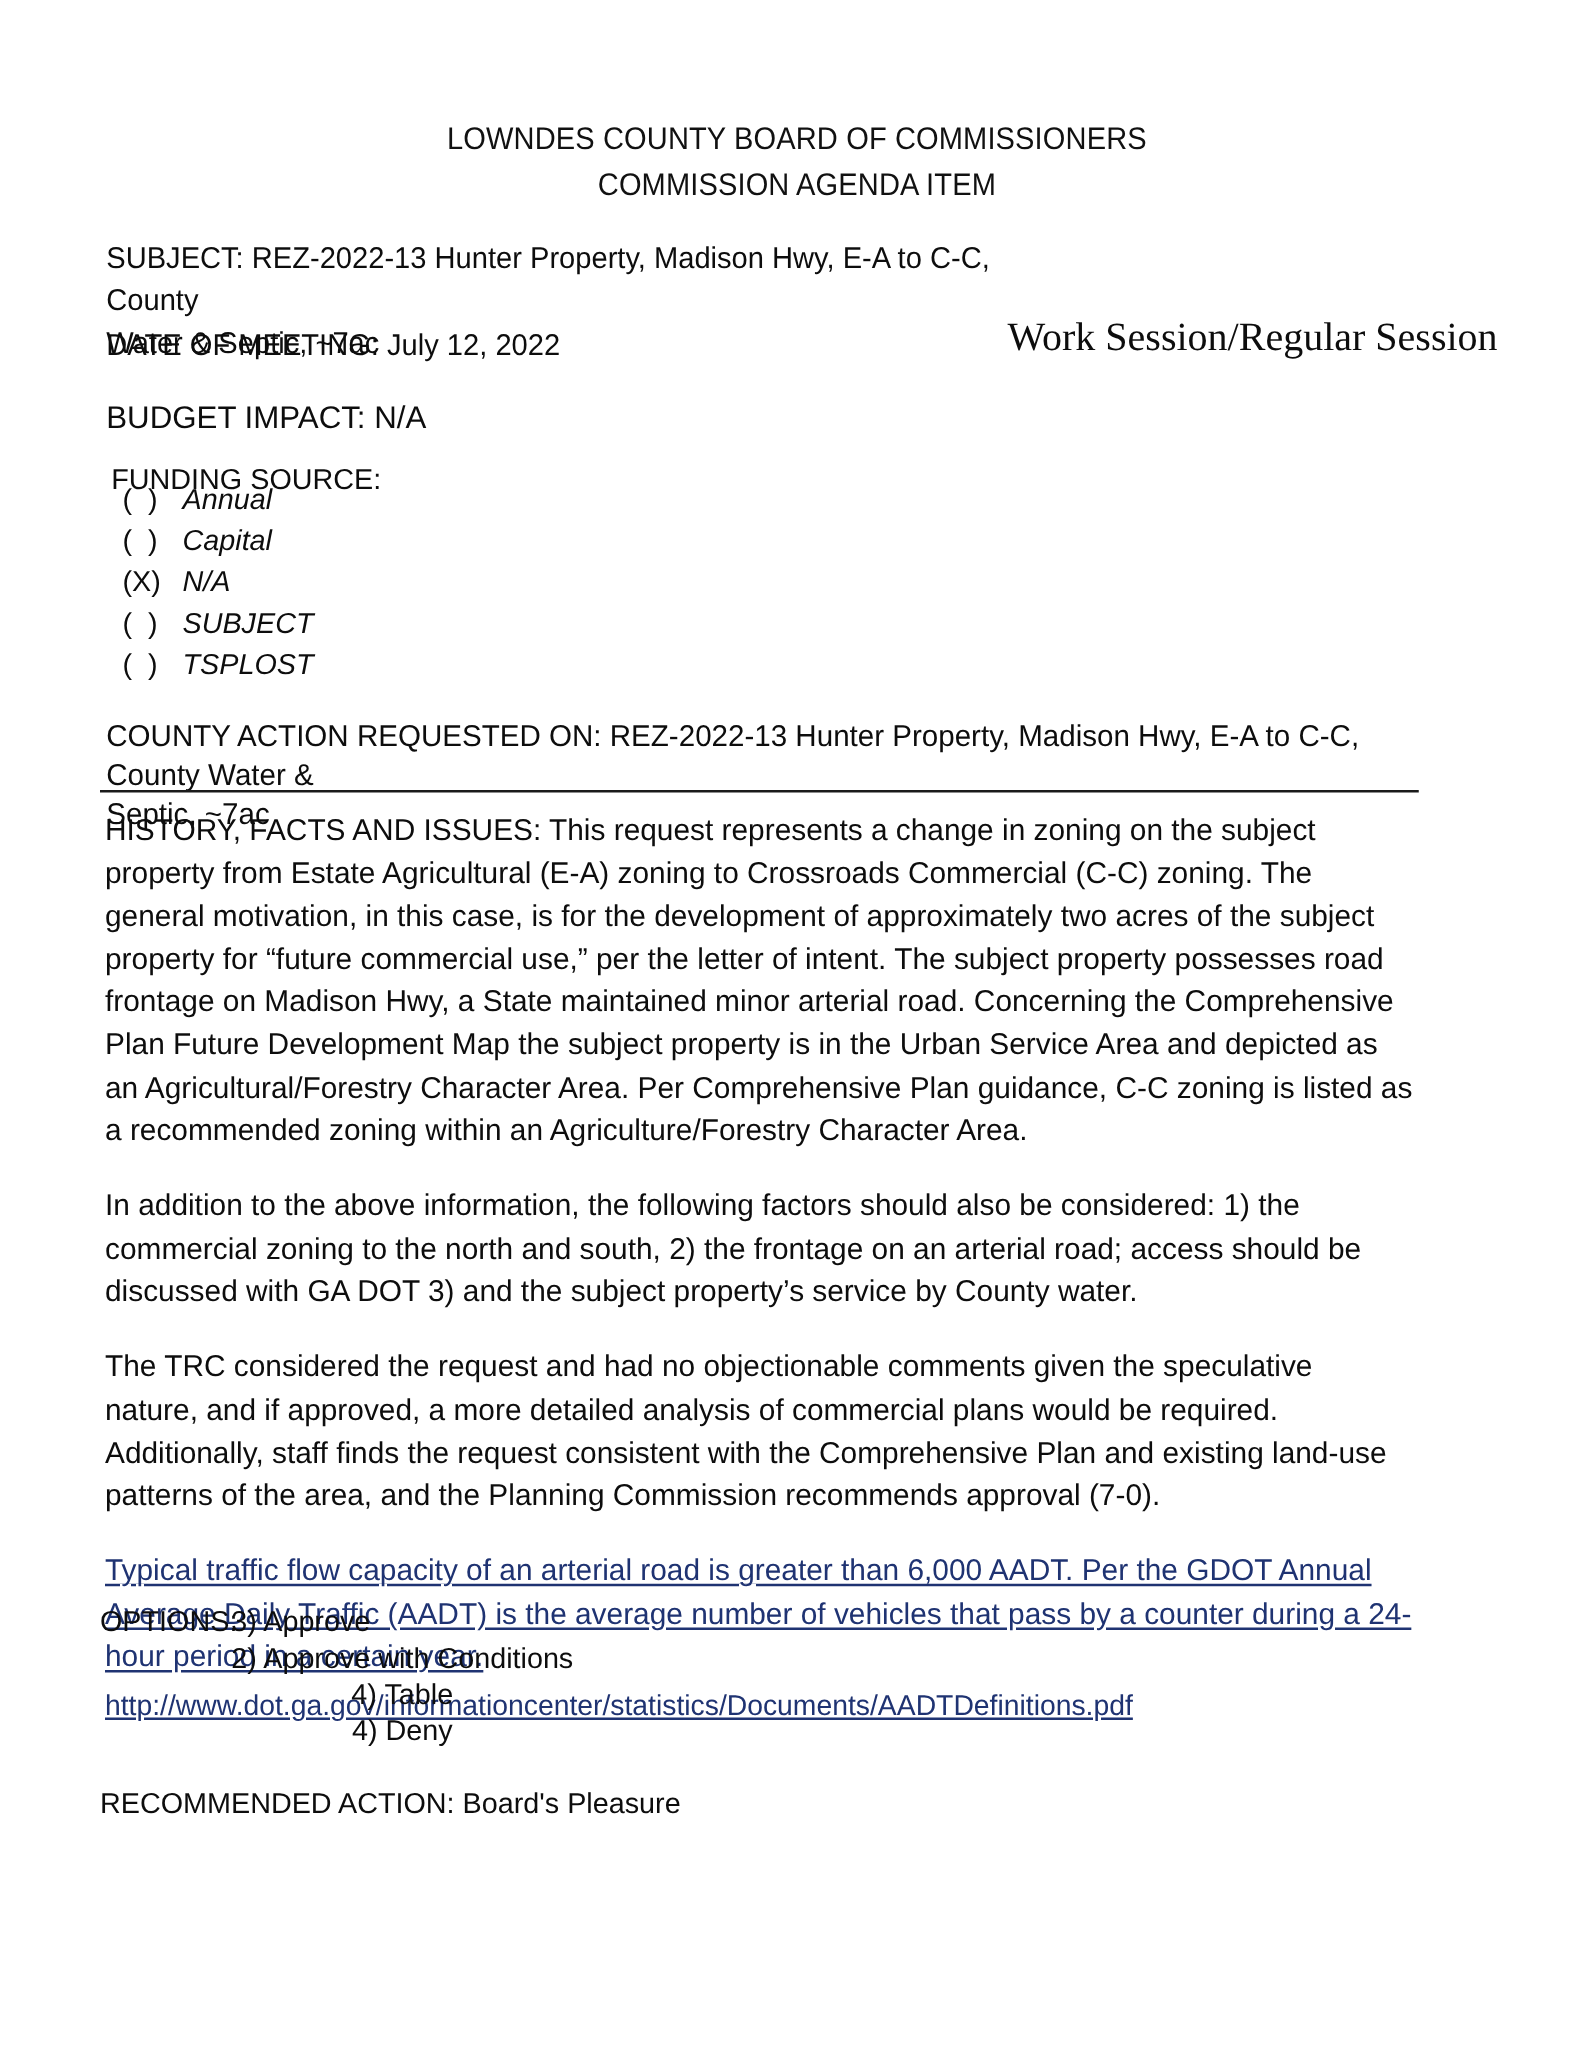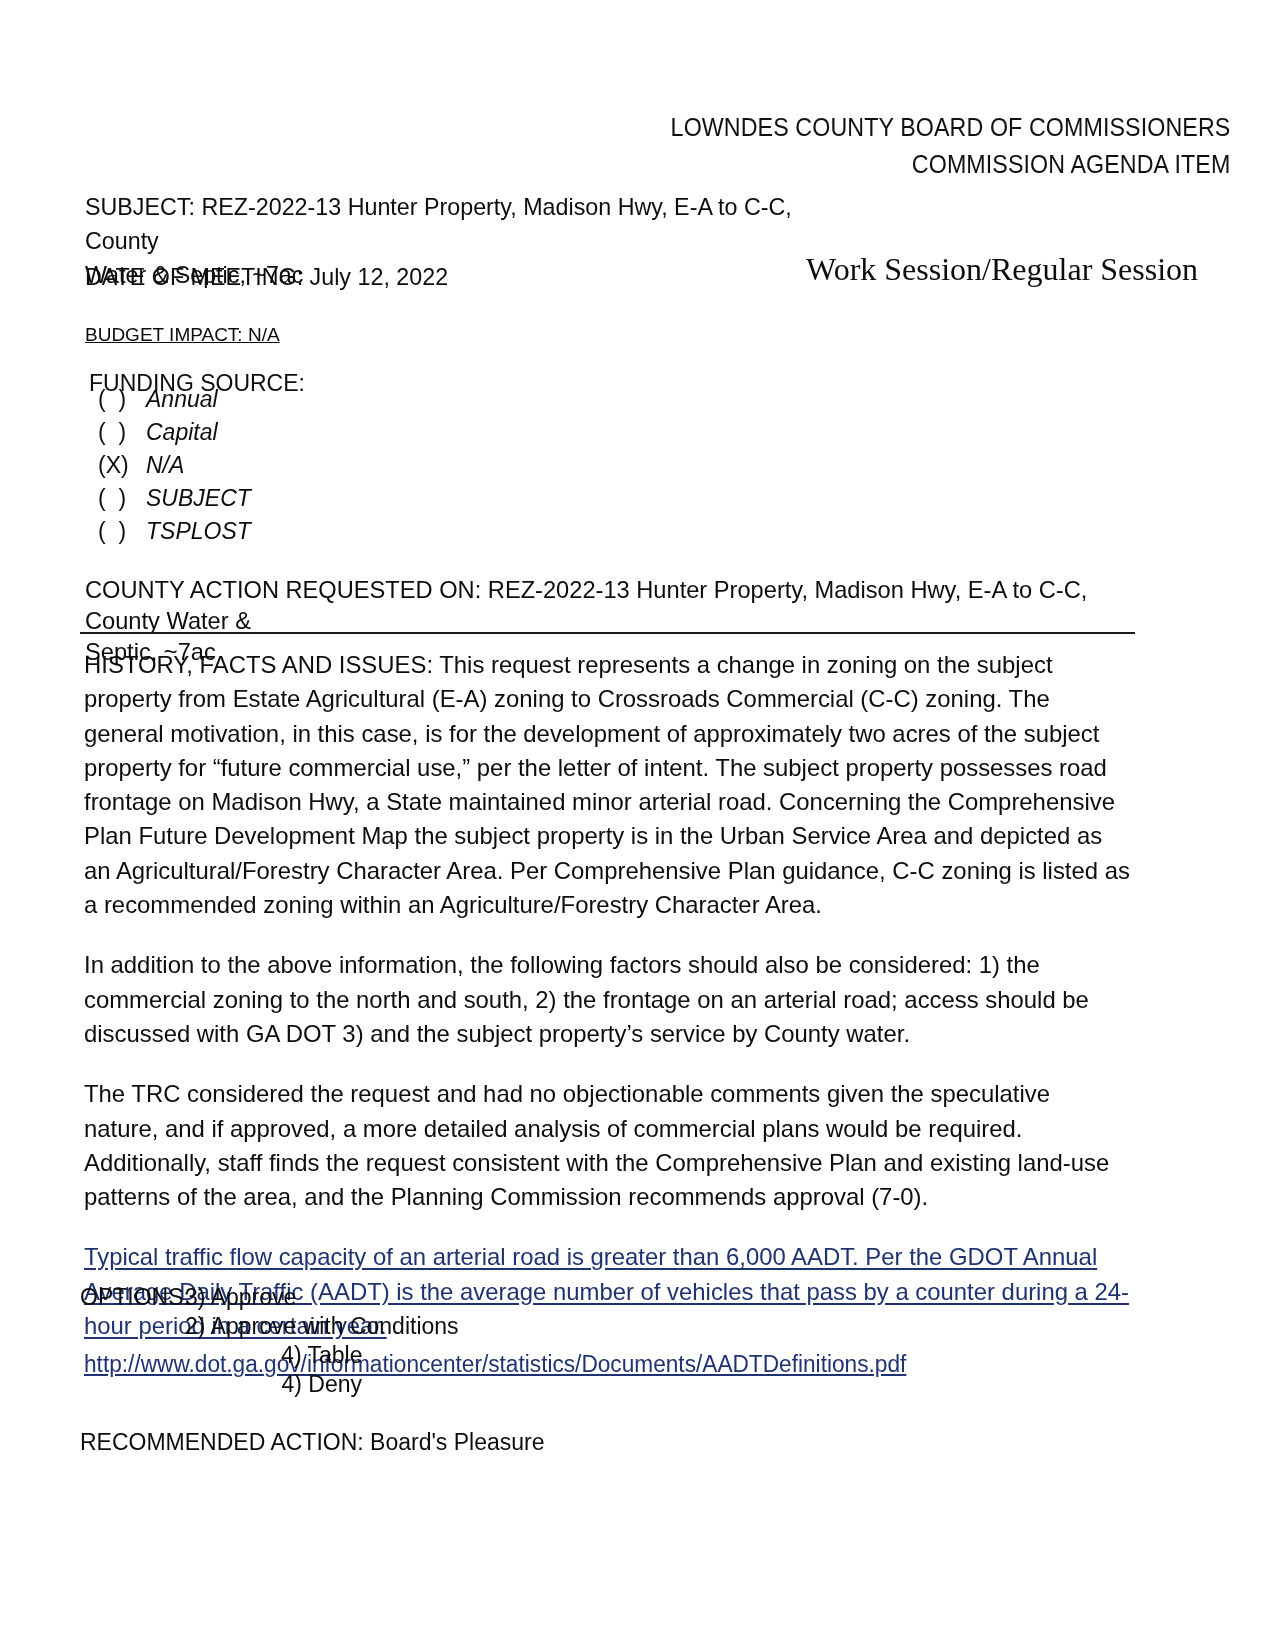--- a/index.html
+++ b/index.html
@@ -24,22 +24,21 @@
     box-sizing: border-box;
     padding: 0;
     overflow: hidden;
   }
 
   .title-block {
     position: absolute;
     left: 0;
     top: 93px;
     width: 1275px;
-    text-align: right;
-    margin-top: 16px;
+    text-align: center;
   }
   .title-line {
     font-size: 25px;
     line-height: 37px;
     letter-spacing: 0.1px;
     font-family: "Liberation Sans Narrow", "Liberation Sans", sans-serif;
     transform: scaleX(0.93);
     transform-origin: center top;
     color: #111;
     white-space: nowrap;
@@ -78,24 +77,23 @@
     font-family: Liberation Serif, serif;
     transform: scaleX(1.0);
     transform-origin: left top;
     white-space: nowrap;
   }
 
   .budget-line {
     position: absolute;
     left: 85px;
     top: 319px;
-    font-size: 19px;
+    font-size: 25px;
     line-height: 31px;
     white-space: nowrap;
-    text-decoration: underline;
   }
   .funding-label {
     position: absolute;
     left: 89px;
     top: 368px;
     font-size: 23px;
     line-height: 31px;
     white-space: nowrap;
   }
 

